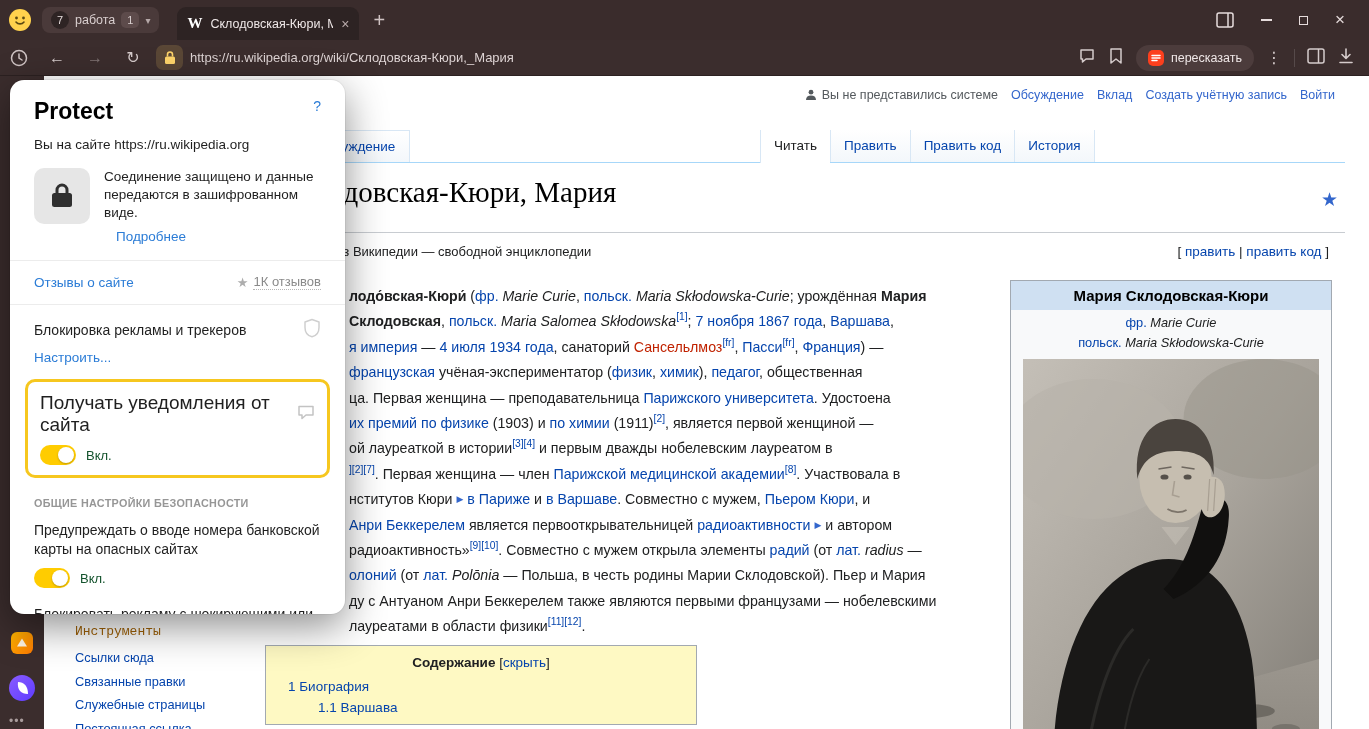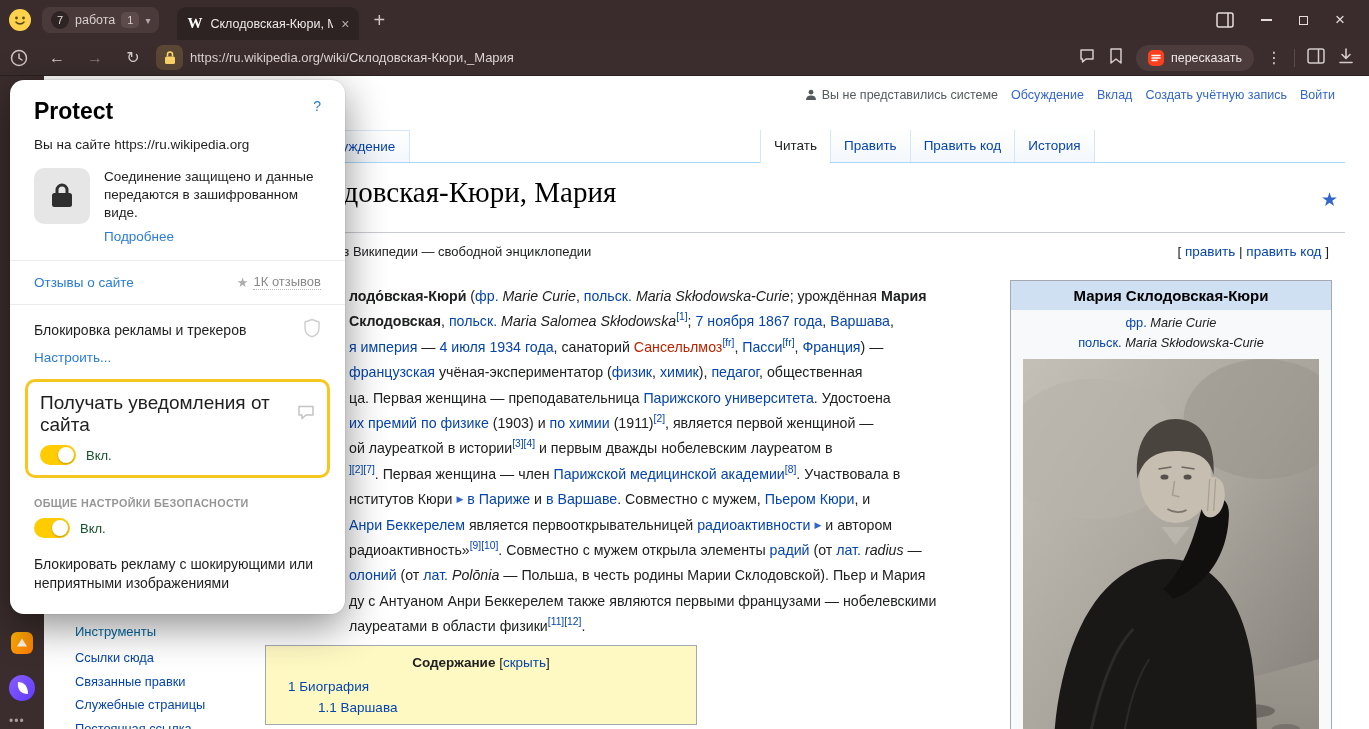--- a/index.html
+++ b/index.html
@@ -83,42 +83,42 @@
   .sg-i{font-style:italic;color:#202122;}
   .sg-r{color:#c02200;cursor:pointer;}
   .sg-s{color:#0645ad;font-size:10.3px;vertical-align:super;line-height:0;cursor:pointer;}
   .sg-a{color:#3366cc;font-size:9px;vertical-align:2px;}
   .toc{position:absolute;left:221px;top:569px;width:432px;background:#fef9c3;border:1px solid #a2a9b1;
     padding:9px 10px;font-size:13.5px;z-index:2;}
   .toc-title{text-align:center;margin-bottom:9px;color:#202122;}
   .toc-title b{font-weight:700;}
   .toc-item{color:#0645ad;margin-top:6px;cursor:pointer;}
   .wtools{position:absolute;left:31px;top:548px;font-size:12.8px;}
-  .wtools-h{color:#0369a1;margin-bottom:11px;font-size:13px;}
+  .wtools-h{color:#a16207;margin-bottom:11px;font-size:13px;font-family:Liberation Mono, monospace;}
   .tool-link{color:#0645ad;margin-bottom:8.5px;cursor:pointer;}
   .infobox{position:absolute;left:966px;top:204px;width:322px;border:1px solid #a2a9b1;
     background:#f8f9fa;padding-bottom:24px;z-index:2;}
   .ib-title{background:#cfe0f2;text-align:center;font-weight:700;font-size:15px;padding:6px 4px;color:#000;}
   .ib-line{text-align:center;font-size:12.8px;margin-top:5px;}
   .ib-photo{margin:9px auto 0;width:296px;height:420px;overflow:hidden;background:#9a958d;}
 
   
   .protect{position:absolute;left:10px;top:80px;width:335px;height:534px;background:#fff;border-radius:14px;
     box-shadow:0 12px 40px rgba(0,0,0,.45),0 0 0 1px rgba(0,0,0,.05);z-index:60;padding:18px 24px 0;
     color:#1f1f1f;overflow:hidden;}
   .p-head{display:flex;justify-content:space-between;align-items:flex-start;}
   .p-title{font-size:23px;font-weight:700;color:#000;}
   .p-help{color:#2b7cd6;font-size:14px;cursor:pointer;}
   .p-site{margin-top:12px;font-size:13.5px;}
   .p-conn{display:flex;margin-top:16px;}
   .p-lockbox{width:56px;height:56px;border-radius:10px;background:#e6e6e6;display:flex;
     align-items:center;justify-content:center;flex:0 0 auto;}
   .p-conn-col{margin-left:14px;font-size:13.5px;line-height:18px;}
   .p-link{color:#2b7cd6;cursor:pointer;}
-  .p-details{margin-top:6px;font-size:13.5px;}
+  .p-details{margin-top:6px;font-size:13.5px;margin-left:12px;}
   .p-div{border-top:1px solid #ececec;margin:14px -24px 0;}
   .p-row{display:flex;justify-content:space-between;align-items:center;margin-top:13px;font-size:13.5px;}
   .p-reviews-right{color:#8a8a8a;font-size:13px;display:flex;align-items:center;gap:5px;cursor:pointer;}
   .p-reviews-right .rstar{color:#adadad;font-size:13px;}
   .p-reviews-right .rcount{border-bottom:1px dotted #b5b5b5;}
   .p-adlabel{font-size:14px;}
   .p-config{margin-top:9px;font-size:13.5px;}
   .notifbox{margin:14px -9px 0;border:3px solid #f6c71f;border-radius:10px;padding:10px 12px;}
   .notif-row{display:flex;justify-content:center;align-items:center;font-size:19px;}
   .toggle-row{display:flex;align-items:center;margin-top:9px;}
@@ -410,20 +410,21 @@
             <path d="M2,2.5 H16 V11 H9 L5,14.5 V11 H2 Z" stroke-linejoin="round"></path>
           </svg>
         </span>
       </div>
       <div class="toggle-row">
         <span class="toggle"></span>
         <span class="tog-label">Вкл.</span>
       </div>
     </div>
     <div class="p-section">ОБЩИЕ НАСТРОЙКИ БЕЗОПАСНОСТИ</div>
+    <div class="p-bank">Предупреждать о вводе номера банковской карты на опасных сайтах</div>
     <div class="toggle-row">
       <span class="toggle"></span>
       <span class="tog-label">Вкл.</span>
     </div>
     <div class="p-shock">Блокировать рекламу с шокирующими или неприятными изображениями</div>
   </div>
 
 </div>
 
 </body></html>

